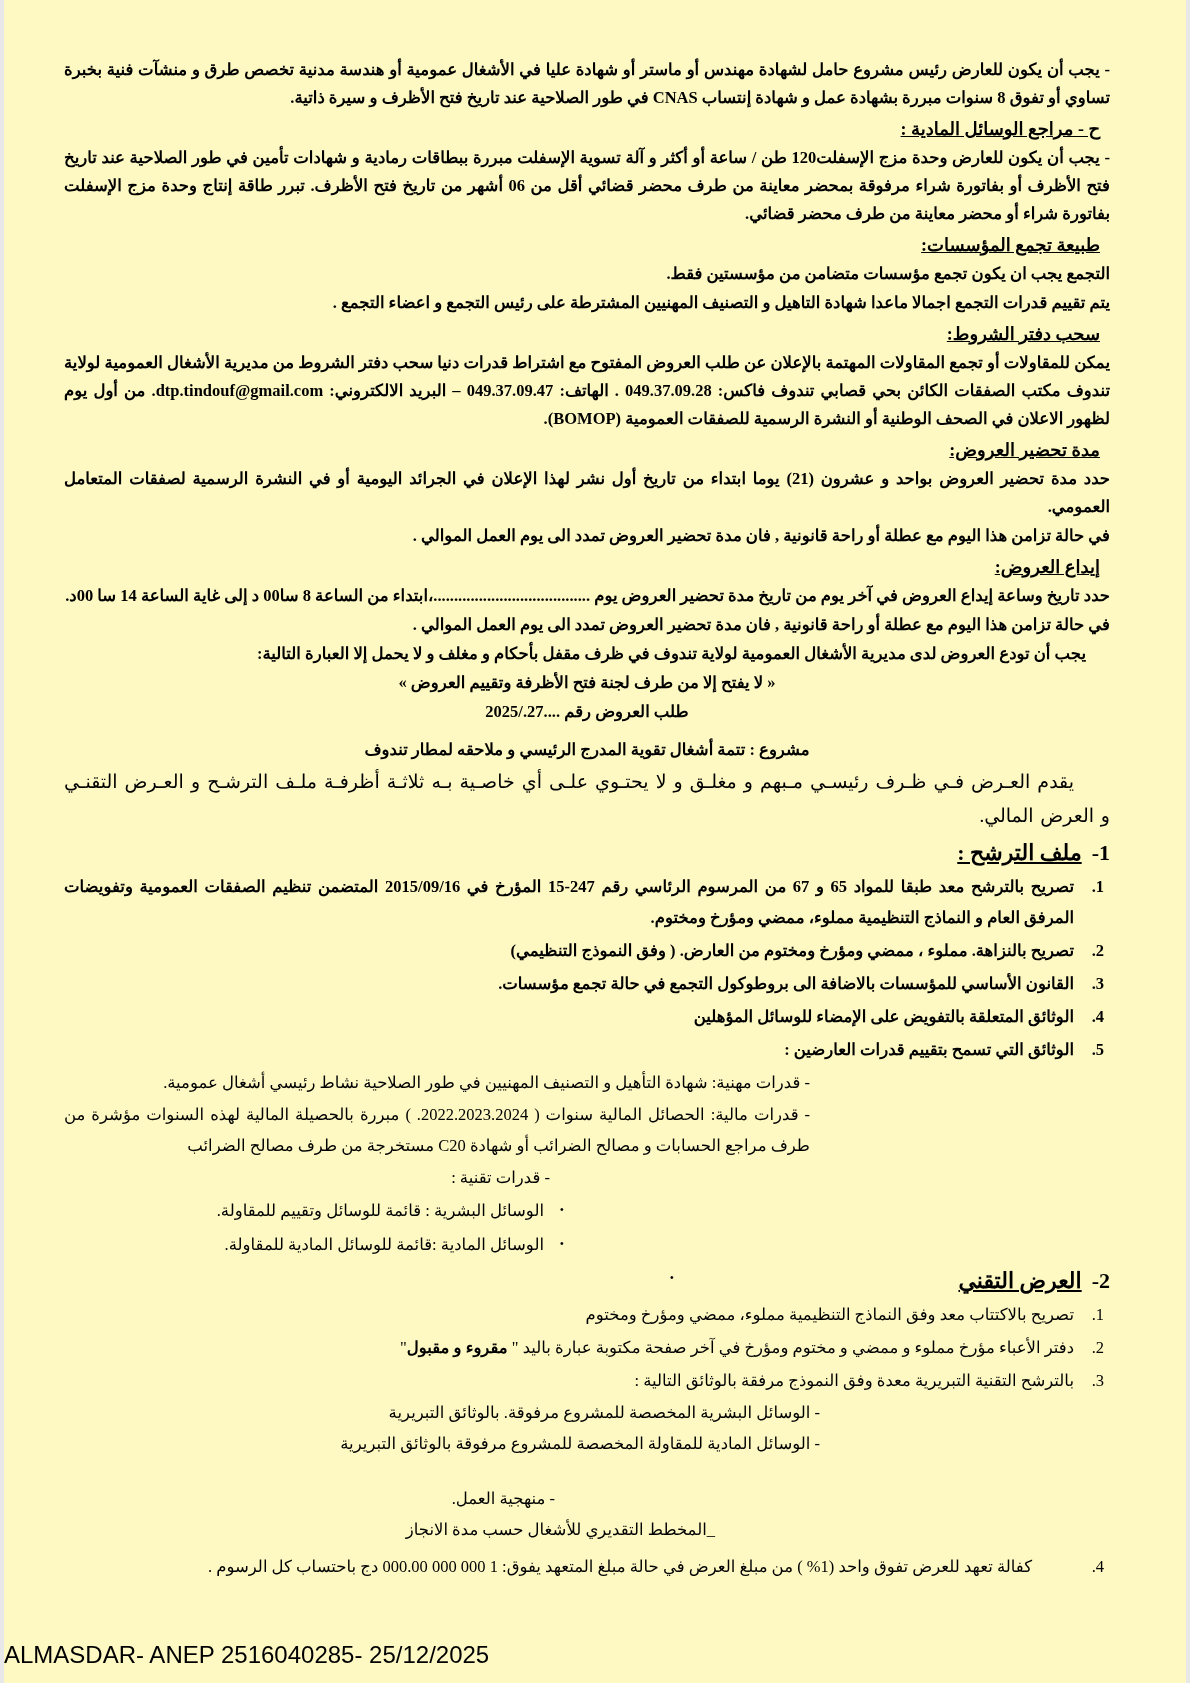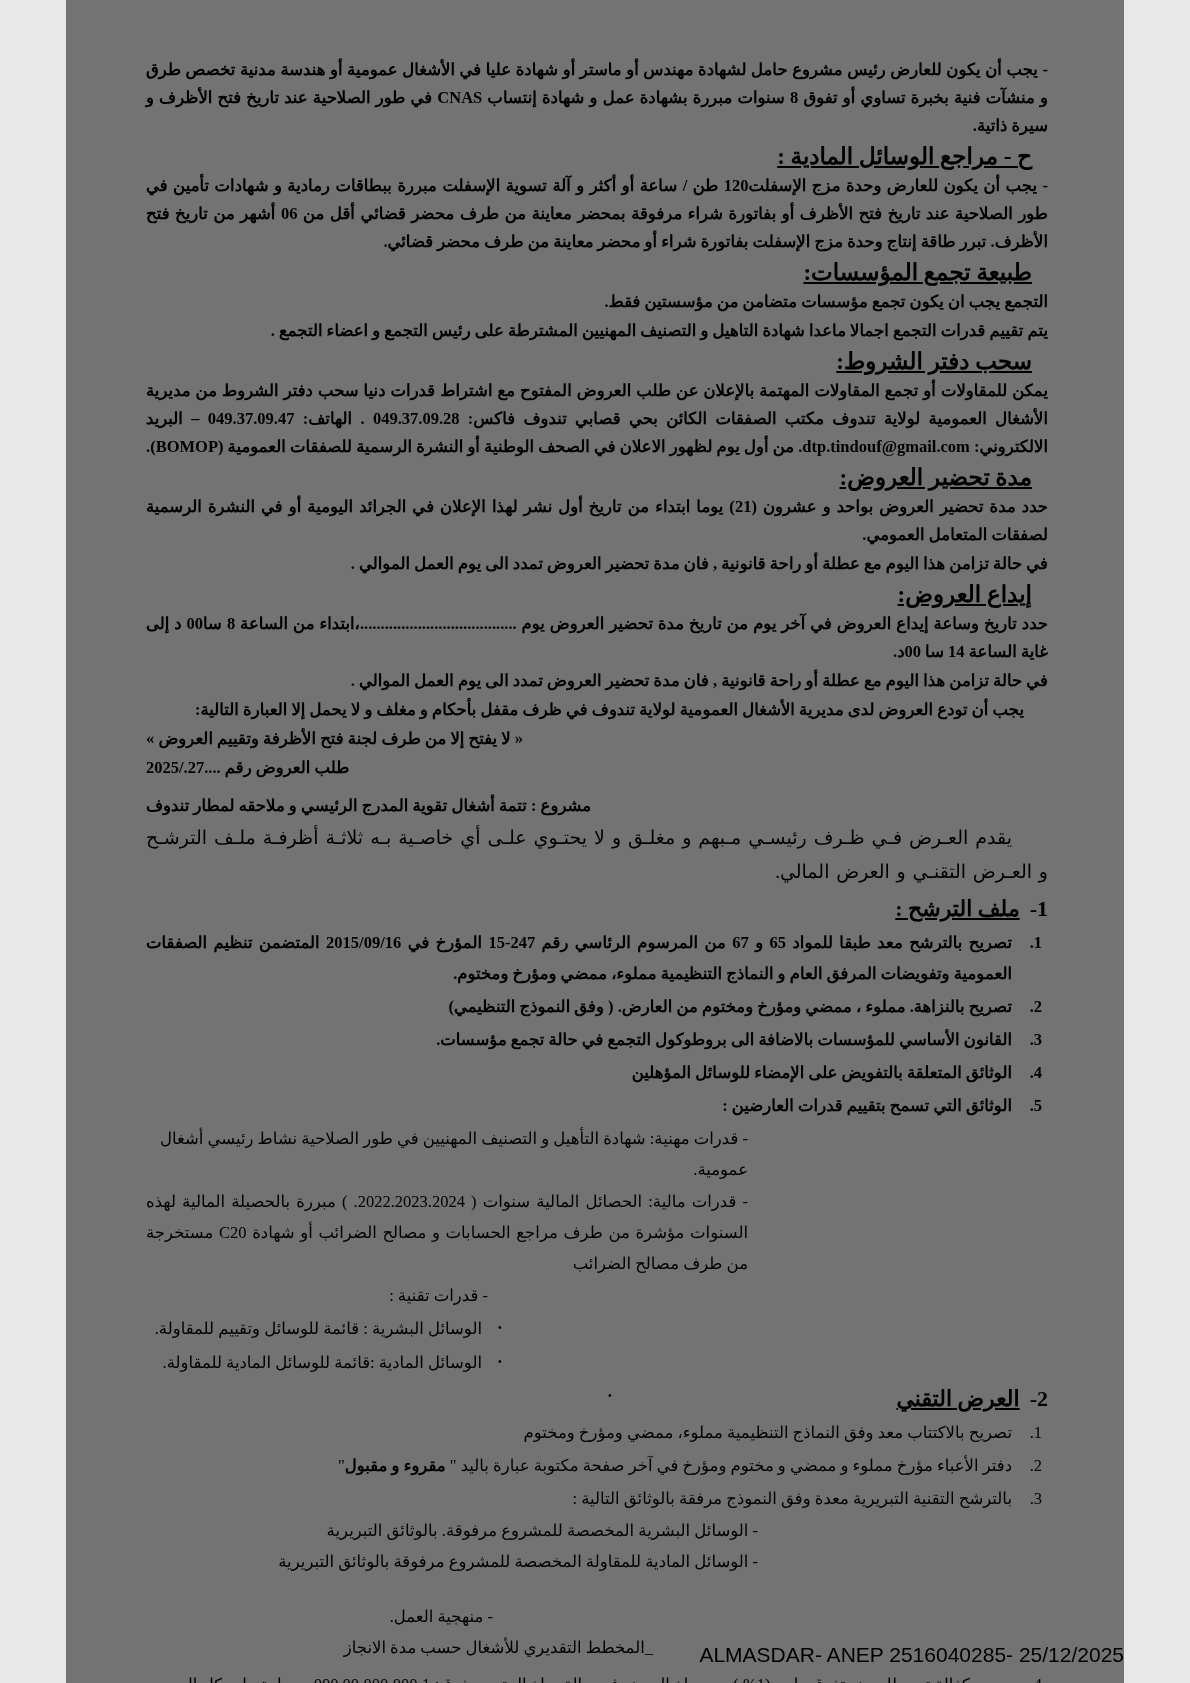--- a/index.html
+++ b/index.html
@@ -1,55 +1,55 @@
 <!DOCTYPE html>
 <html lang="ar"><head>
 <meta charset="utf-8">
 <style>
   html,body{margin:0;padding:0;background:#e8e8e8;}
   .page{
     position:relative;
-    width:1058px;height:1683px;
+    width:1182px;height:1683px;
     margin:0 auto;
-    background:#737373;
+    background:#fef9c3;
     color:#000;
     box-sizing:border-box;
-    padding:56px 76px 0 80px;
+    padding:56px 76px 0 60px;
     direction:rtl;
     font-family:"Liberation Serif","DejaVu Serif",serif;
     font-size:16.5px;
     line-height:28px;
     overflow:hidden;
   }
   p{margin:0 0 1px 0;}
   .b{font-weight:bold;}
   .just{text-align:justify;}
-  .hu{font-weight:bold;text-decoration:underline;font-size:23px;margin:3px 16px 1px 0;}
-  .center{text-align:left;}
+  .hu{font-weight:bold;text-decoration:underline;font-size:18px;margin:3px 10px 1px 0;}
+  .center{text-align:center;}
   .big{font-size:19px;line-height:34px;}
   .h-components{font-weight:bold;text-decoration:underline;font-size:21px;margin:14px 0 10px 0;}
   .lead{text-indent:36px;word-spacing:2px;}
   .li{position:relative;padding-right:36px;text-align:justify;line-height:31px;margin:0 0 2px 0;}
   .li .num{position:absolute;right:6px;top:0;}
   .li.gap{padding-right:78px;}
   .sec-title{font-weight:bold;font-size:22px;margin:6px 0 4px 0;}
   .sec-title .u{text-decoration:underline;margin-right:10px;}
   .dash1{margin-right:300px;line-height:31px;}
   .dash1w{margin-right:0;padding-right:300px;text-align:justify;line-height:31px;}
   .dash2{margin-right:560px;line-height:31px;}
   .bullet{position:relative;margin-right:540px;padding-right:26px;line-height:33px;}
   .bullet .bm{position:absolute;right:6px;top:0;font-size:12px;}
   .sub1{margin-right:290px;line-height:30px;}
   .sub2{margin-right:555px;line-height:30px;margin-top:25px;}
   .sub3{margin-right:395px;line-height:30px;}
   .footer{
     position:absolute;left:0;bottom:14px;width:100%;
-    text-align:right;direction:ltr;
+    text-align:left;direction:ltr;
     font-family:"Liberation Sans","DejaVu Sans",sans-serif;
-    font-size:21px;color:#000;
+    font-size:24px;color:#000;
   }
   .mt6{margin-top:6px;}
   .mt10{margin-top:10px;}
 </style>
 </head>
 <body>
 
 <div class="page">
 
   <p class="b just">- يجب أن يكون للعارض رئيس مشروع حامل لشهادة مهندس أو ماستر  أو شهادة عليا  في الأشغال عمومية أو  هندسة مدنية تخصص طرق و منشآت فنية بخبرة تساوي أو تفوق 8 سنوات  مبررة بشهادة عمل  و شهادة إنتساب  CNAS في طور الصلاحية  عند  تاريخ فتح الأظرف و  سيرة ذاتية.</p>

